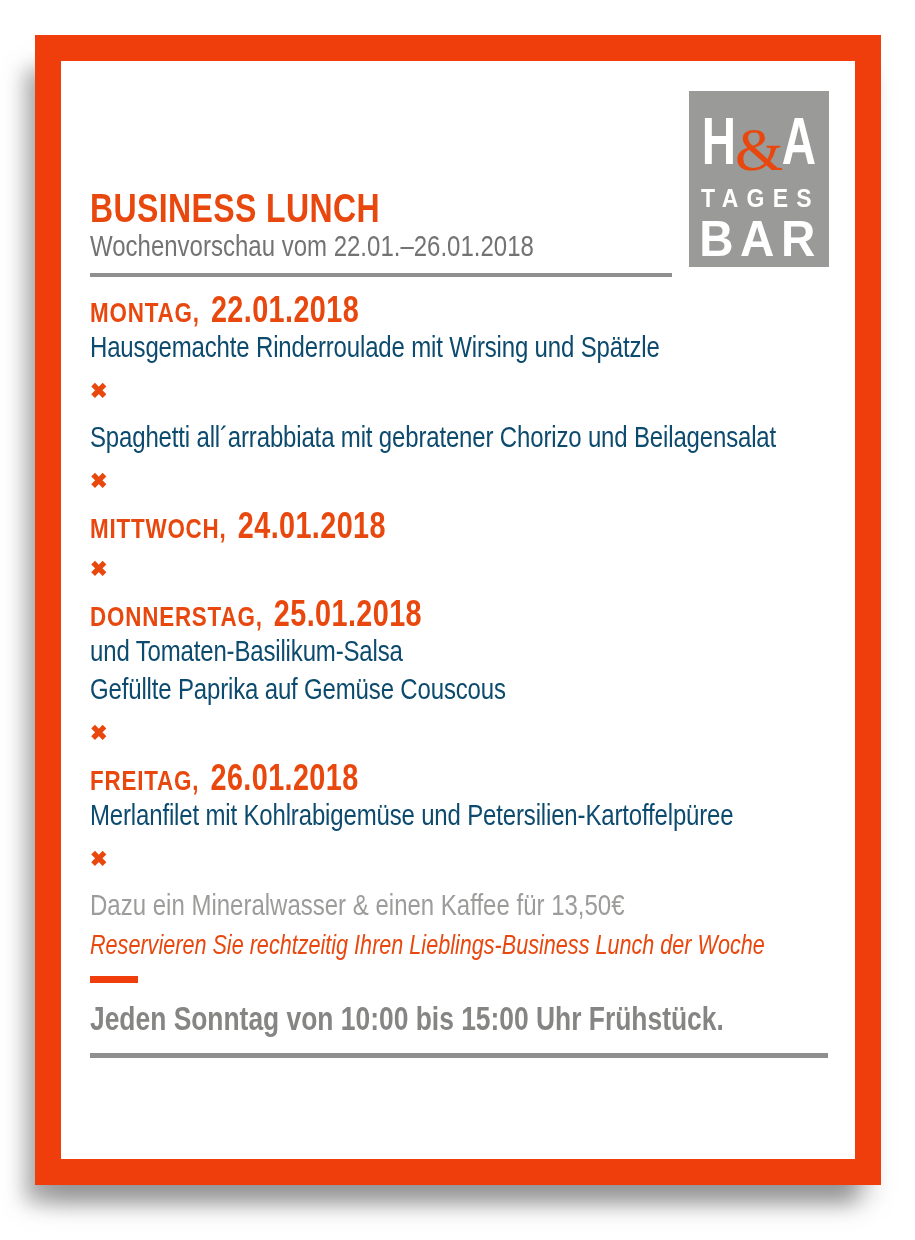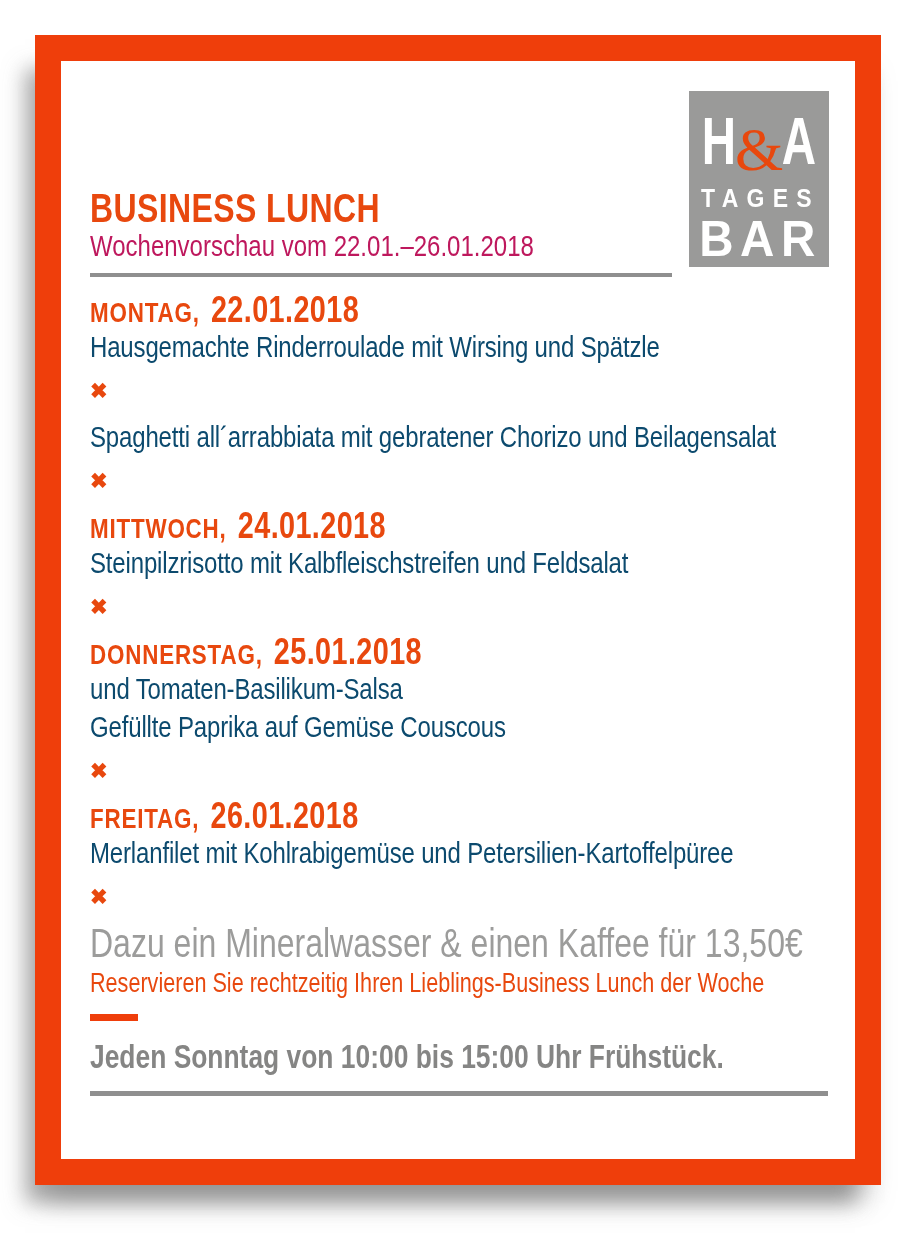--- a/index.html
+++ b/index.html
@@ -6,21 +6,21 @@
     font-family:"Liberation Sans",sans-serif;-webkit-font-smoothing:antialiased;}
   .card{position:absolute;left:35px;top:35px;width:846px;height:1150px;
     box-sizing:border-box;background:#fff;border:26px solid #EF3E0B;
     box-shadow:-18px 26px 20px -8px rgba(105,105,105,.55),0 26px 24px -12px rgba(110,110,110,.40);}
   .inner{position:relative;width:100%;height:100%;box-sizing:border-box;
     padding:127px 0 0 29px;overflow:hidden;}
   .cond{display:inline-block;transform:scaleX(0.8);transform-origin:0 50%;white-space:nowrap;}
 
   
   .title{font-size:40px;line-height:40px;font-weight:bold;color:#E8480E;letter-spacing:.5px;}
-  .subtitle{margin-top:2px;font-size:30px;line-height:32px;color:#be185d;}
+  .subtitle{margin-top:2px;font-size:30px;line-height:32px;color:#737373;}
   .header-rule{margin-top:11px;width:582px;height:4px;background:#8F8F8F;}
 
   
   .logo{position:absolute;top:30px;right:26px;width:140px;height:176px;background:#9A9A99;
     display:flex;flex-direction:column;align-items:center;box-sizing:border-box;padding-top:14px;}
   .logo-ha{display:flex;align-items:center;line-height:64px;height:72px;}
   .logo-ha .cap{color:#fff;font-weight:bold;font-size:66px;display:inline-block;transform:scaleX(.72);}
   .logo-amp{font-family:"Liberation Serif",serif;color:#E8480E;font-size:62px;font-weight:normal;
     margin:0 -8px;position:relative;top:8px;z-index:1;}
   .logo-tages{color:#fff;font-weight:bold;font-size:25px;line-height:30px;letter-spacing:9px;
@@ -32,22 +32,22 @@
   .day-block{margin:0;}
   .first-day{margin-top:15px;}
   .dayline{line-height:36px;height:36px;}
   .daylabel{font-size:28px;font-weight:bold;color:#E8480E;letter-spacing:1px;}
   .daydate{font-size:36px;font-weight:bold;color:#E8480E;margin-left:14px;letter-spacing:.5px;}
   .dish{font-size:30px;line-height:38px;color:#0c4a6e;letter-spacing:-.2px;}
   .sep{display:block;height:22px;line-height:22px;margin:14px 0 16px 0;
     color:#E8480E;font-size:21px;font-weight:bold;}
 
   
-  .offer{font-size:40px;line-height:38px;color:#9C9C9B;}
-  .reservation{margin-top:3px;font-size:27px;line-height:36px;color:#E8480E;}
+  .offer{font-size:30px;line-height:38px;color:#9C9C9B;}
+  .reservation{margin-top:3px;font-size:27px;line-height:36px;color:#E8480E;font-style:italic;}
   .orange-dash{margin-top:13px;width:48px;height:7px;background:#EF3E0B;}
   .sunday{margin-top:16px;font-size:33px;line-height:40px;font-weight:bold;color:#858584;}
   .bottom-rule{margin-top:14px;width:738px;height:5px;background:#8F8F8F;}
 </style>
 </head>
 <body>
 
 <div class="card">
   <div class="inner">
 
@@ -75,21 +75,20 @@
 
     <div class="day-block">
       <div class="dish"><span class="cond">Spaghetti all´arrabbiata mit gebratener Chorizo und Beilagensalat</span></div>
       <div class="sep">✖</div>
     </div>
 
     <div class="day-block">
       <div class="dayline"><span class="cond">
         <span class="daylabel">MITTWOCH,</span><span class="daydate">24.01.2018</span>
       </span></div>
-      <div class="dish"><span class="cond">Steinpilzrisotto mit Kalbfleischstreifen und Feldsalat</span></div>
       <div class="sep">✖</div>
     </div>
 
     <div class="day-block">
       <div class="dayline"><span class="cond">
         <span class="daylabel">DONNERSTAG,</span><span class="daydate">25.01.2018</span>
       </span></div>
       <div class="dish"><span class="cond">und Tomaten-Basilikum-Salsa</span></div>
       <div class="dish"><span class="cond">Gefüllte Paprika auf Gemüse Couscous</span></div>
       <div class="sep">✖</div>

